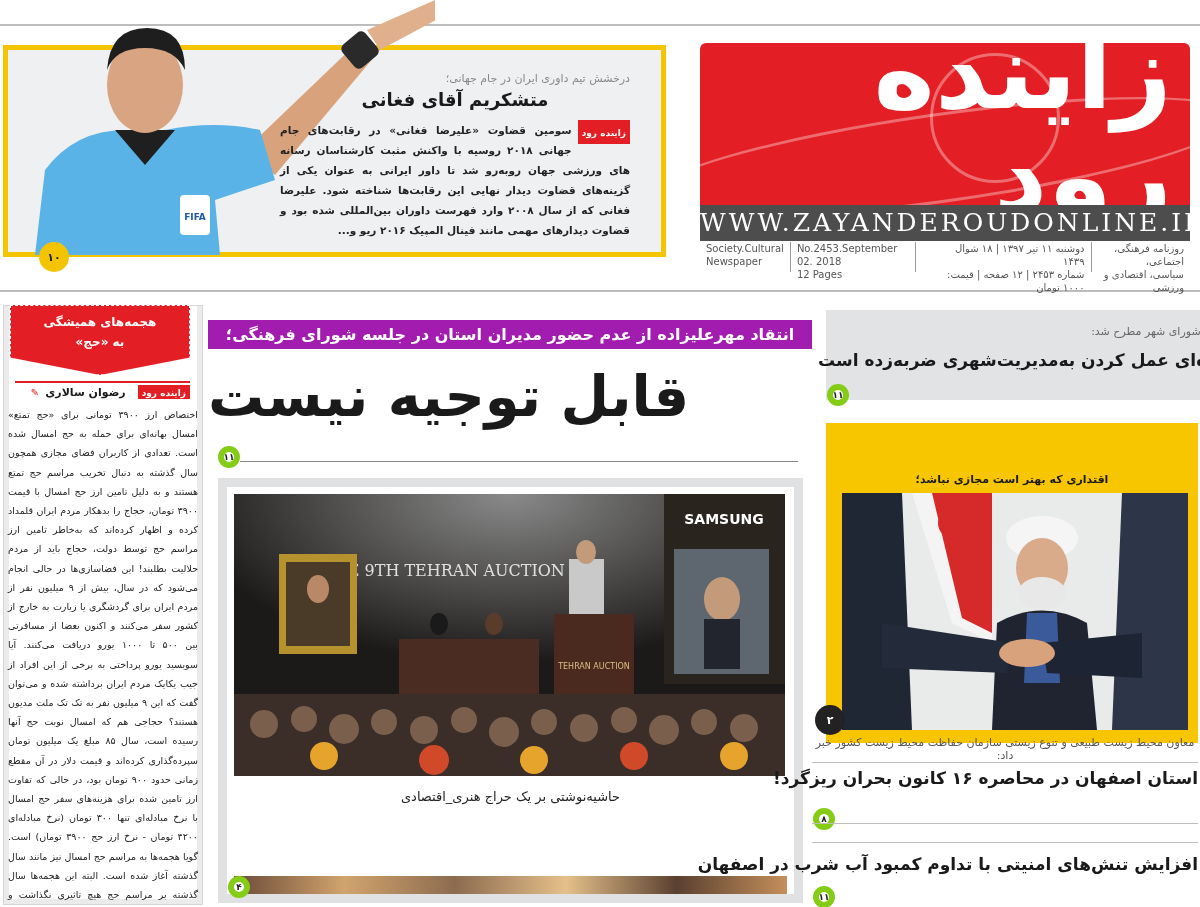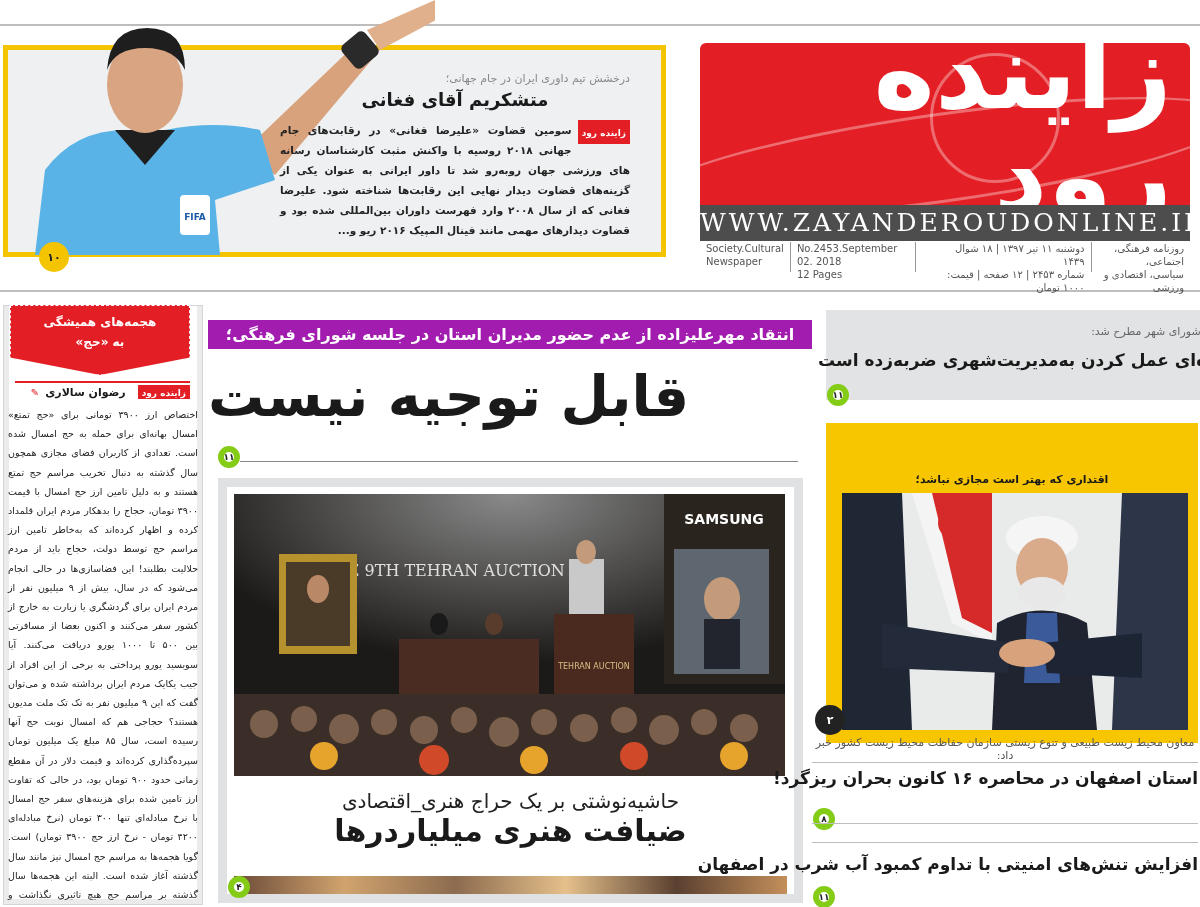--- a/index.html
+++ b/index.html
@@ -41,21 +41,21 @@
      clip-path: polygon(0 0, 100% 0, 100% 75%, 50% 100%, 0 75%); padding-top: 6px; font-weight: bold; font-size: 12px; line-height: 20px; border: 1px dashed #fff; }
   .left-author { left: 15px; top: 381px; width: 175px; height: 20px; border-top: 2px solid #e31e24; display: flex; align-items: center; gap: 6px; font-size: 11px; font-weight: bold; }
   .left-body { left: 8px; top: 405px; width: 190px; font-size: 9.5px; line-height: 19.2px; text-align: justify; color: #222; }
 
   
   .red-kicker { left: 208px; top: 313px; width: 604px; height: 29px; background: #a21caf; color: #fff; font-size: 16px; font-weight: bold; line-height: 29px; text-align: center; white-space: nowrap; overflow: hidden; margin-top: 7px; }
   .main-headline { left: 208px; top: 352px; width: 604px; height: 90px; font-size: 56px; font-weight: bold; text-align: left; line-height: 90px; letter-spacing: -1px; }
   .center-box { left: 218px; top: 478px; width: 585px; height: 425px; background: #dfe1e2; }
   .center-inner { position: absolute; left: 9px; top: 9px; right: 9px; bottom: 9px; background: #ffffff; }
   .auction-photo { position: absolute; left: 7px; top: 7px; width: 551px; height: 282px; background: #1c1a18; overflow: hidden; }
-  .auction-caption-kicker { position: absolute; left: 0; right: 0; top: 302px; text-align: center; font-size: 20px; color: #222; }
+  .auction-caption-kicker { position: absolute; left: 0; right: 0; top: 302px; text-align: center; font-size: 13px; color: #222; }
   .auction-caption-title { position: absolute; left: 0; right: 0; top: 326px; text-align: center; font-size: 30px; font-weight: bold; }
   .auction-strip { position: absolute; left: 7px; right: 7px; bottom: 0; height: 18px; background: linear-gradient(90deg,#6b4a38,#d1a46e,#8c6b4f,#e5c08b,#5a4030,#c48f5b); }
 
   
   .right-top { left: 826px; top: 310px; width: 428px; height: 90px; background: #e2e3e4; }
   .right-top .kicker { position: absolute; right: 10px; top: 15px; font-size: 11px; color: #666; }
   .right-top .title { position: absolute; right: 8px; top: 40px; font-size: 17px; font-weight: bold; white-space: nowrap; }
   .right-yellow { left: 826px; top: 423px; width: 372px; height: 320px; background: #f7c600; }
   .right-yellow .kicker { position: absolute; left: 0; right: 0; top: 10px; text-align: center; font-size: 11px; font-weight: bold; margin-top: 40px; }
   .right-yellow .title { position: absolute; left: 0; right: 0; top: 33px; text-align: center; font-size: 17px; font-weight: bold; }
@@ -191,21 +191,20 @@
             <circle cx="300" cy="266" r="14"></circle>
             <circle cx="500" cy="262" r="14"></circle>
           </g>
         <g fill="#d04a2a">
             <circle cx="200" cy="266" r="15"></circle>
             <circle cx="400" cy="262" r="14"></circle>
           </g>
       </svg>
     </div>
     <div class="auction-caption-kicker">حاشیه‌نوشتی بر یک حراج هنری_اقتصادی</div>
-    <div class="auction-caption-title">ضیافت هنری میلیاردرها</div>
     <div class="auction-strip"></div>
   </div>
 </div>
 <div class="page-badge badge-red" style="left:228px;top:876px;">۴</div>
 
 <div class="abs right-top">
   <div class="kicker">در جلسه شورای شهر مطرح شد:</div>
   <div class="title">جزیره‌ای عمل کردن به‌مدیریت‌شهری ضربه‌زده است</div>
 </div>
 <div class="page-badge badge-red" style="left:827px;top:384px;">۱۱</div>

